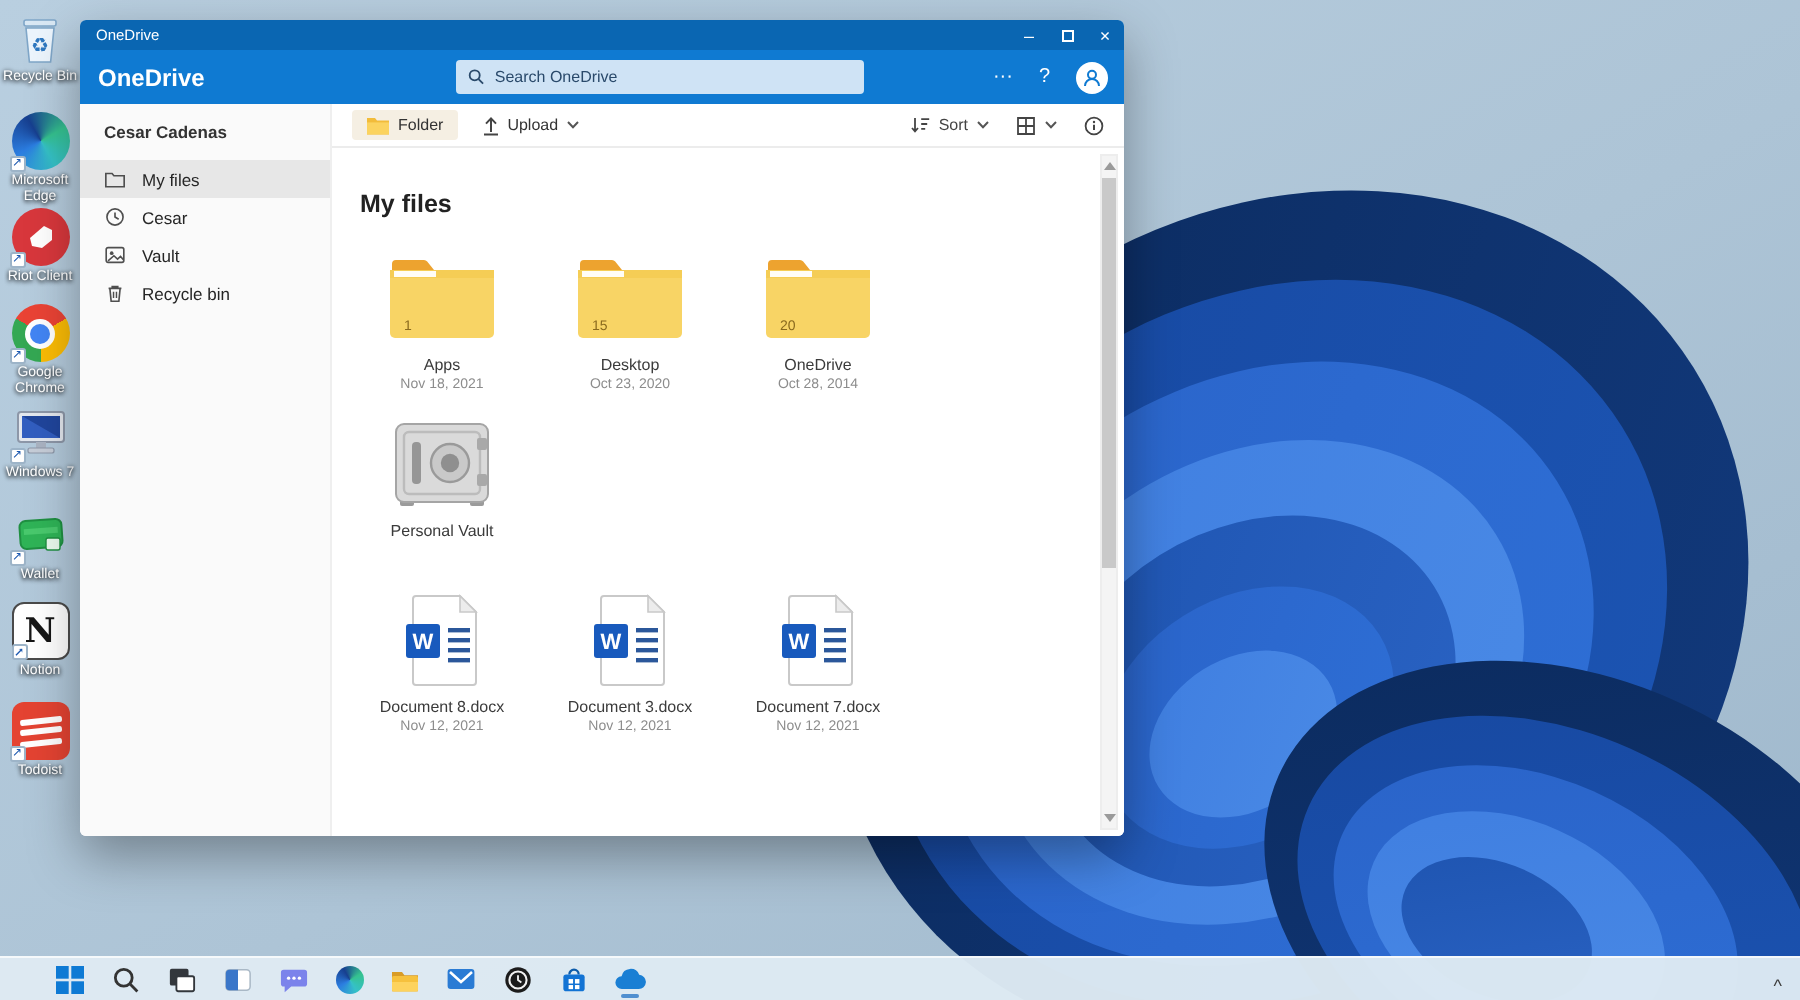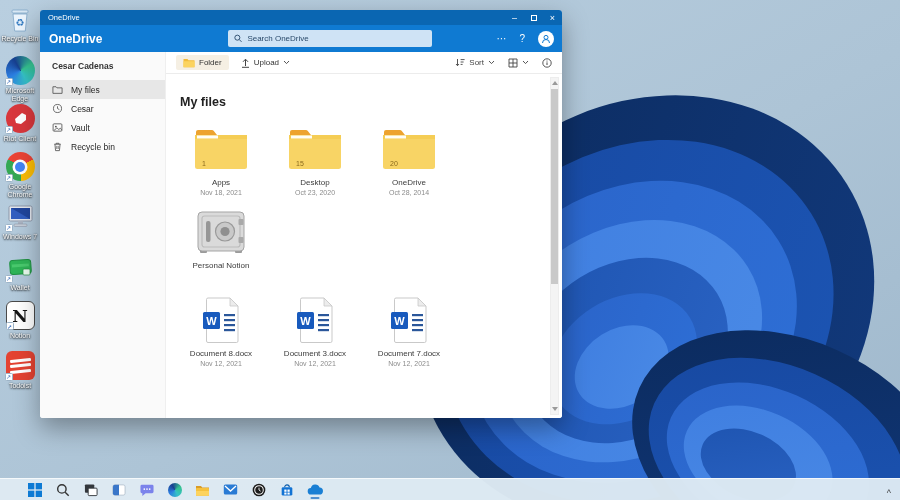--- a/index.html
+++ b/index.html
@@ -381,21 +381,21 @@
               <rect x="41" y="41" width="7" height="3" rx="1" fill="#9b9b9b"></rect>
               <rect x="4" y="3" width="46" height="39" rx="4" fill="#dadada" stroke="#a5a5a5" stroke-width="1"></rect>
               <rect x="8" y="7" width="38" height="31" rx="2.5" fill="none" stroke="#bcbcbc" stroke-width="1.2"></rect>
               <rect x="12" y="12" width="4.5" height="21" rx="2" fill="#969696"></rect>
               <circle cx="31" cy="22.5" r="9.5" fill="#c9c9c9" stroke="#9a9a9a" stroke-width="1.2"></circle>
               <circle cx="31" cy="22.5" r="4.6" fill="#8f8f8f"></circle>
               <rect x="44.5" y="10" width="5" height="6" rx="1" fill="#a9a9a9"></rect>
               <rect x="44.5" y="28" width="5" height="6" rx="1" fill="#a9a9a9"></rect>
             </svg>
           </div>
-          <div class="tname">Personal Notion</div>
+          <div class="tname">Personal Vault</div>
           <div class="tdate"></div>
         </div>
       </div>
 
       <div class="row row3">
         <div class="tile">
           <div class="ticon doc">
             <svg width="42" height="46" viewBox="0 0 42 46">
               <path d="M8,1 h22 l8,8 v35 a1.5,1.5 0 0 1 -1.5,1.5 h-28.5 a1.5,1.5 0 0 1 -1.5,-1.5 V2.5 A1.5,1.5 0 0 1 8,1 Z" fill="#fff" stroke="#c9c9c9" stroke-width="1"></path>
               <path d="M30,1 l8,8 h-8 Z" fill="#ececec" stroke="#c9c9c9" stroke-width="0.8"></path>

